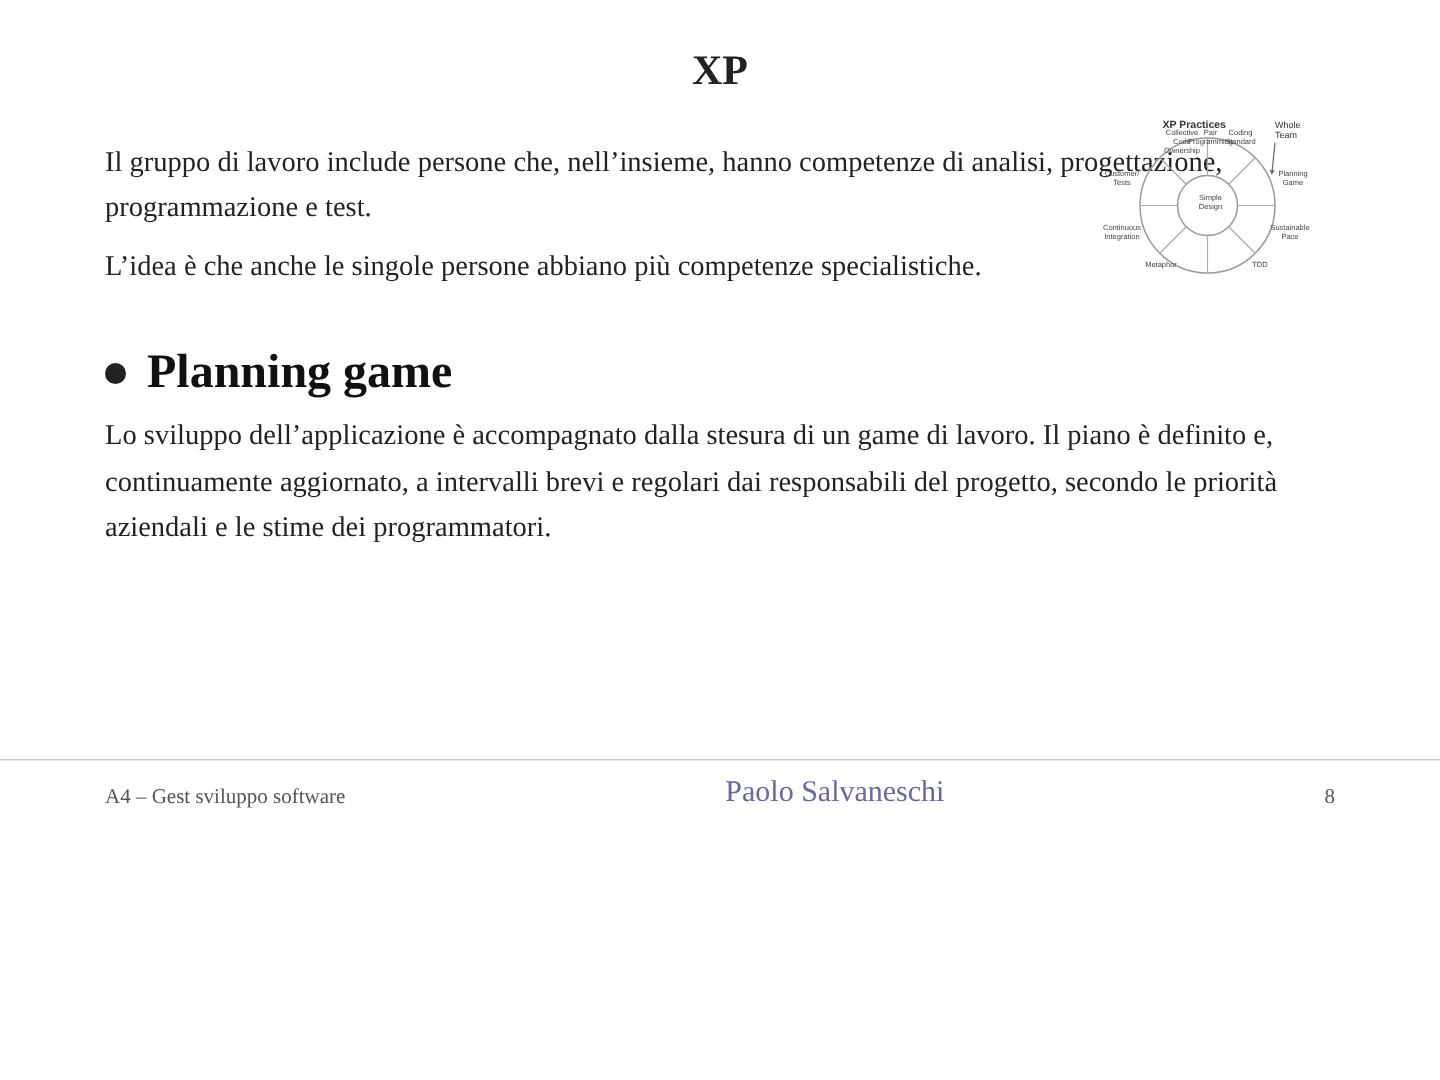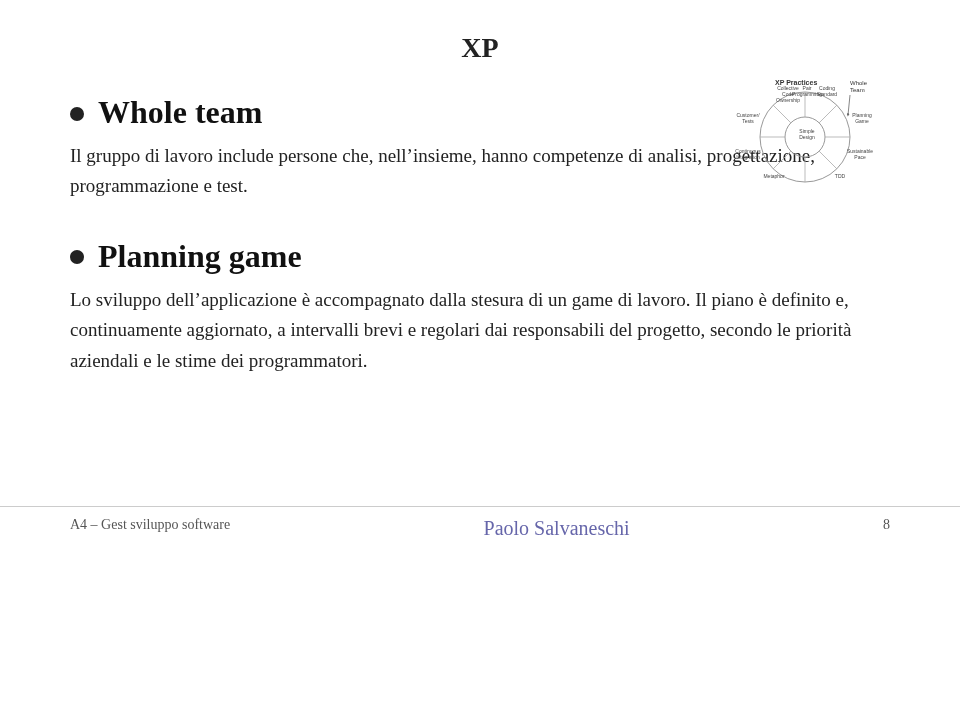--- a/index.html
+++ b/index.html
@@ -92,21 +92,21 @@
     }
 
     
     .footer {
       position: absolute;
       bottom: 20px;
       left: 0;
       right: 0;
       display: flex;
       justify-content: space-between;
-      align-items: flex-start;
+      align-items: flex-end;
       padding: 0 70px;
       border-top: 1px solid #ccc;
       padding-top: 10px;
     }
 
     .footer-left {
       font-size: 14px;
       color: #555;
       font-family: Georgia, serif;
     }
@@ -186,26 +186,25 @@
         <marker id="arrow" markerWidth="4" markerHeight="4" refX="2" refY="2" orient="auto">
           <path d="M0,0 L4,2 L0,4 Z" fill="#666"></path>
         </marker>
       </defs>
     </svg>
   </div>
 
   <div class="content">
 
     <div class="section">
-      <div class="section-title">
-        <span class="bullet-dot"></span>
-        <span>Whole team</span>
-      </div>
       <div class="section-body">
         <span>Il gruppo di lavoro include persone che, nell’insieme, hanno competenze di analisi, progettazione, programmazione e test.</span>
+      </div>
+      <div class="section-body" style="margin-top: 8px;">
+        <span>L’idea è che anche le singole persone abbiano più competenze specialistiche.</span>
       </div>
     </div>
 
     <div class="section" style="margin-top: 36px;">
       <div class="section-title">
         <span class="bullet-dot"></span>
         <span>Planning game</span>
       </div>
       <div class="section-body">
         <span>Lo sviluppo dell’applicazione è accompagnato dalla stesura di un game di lavoro.</span>

